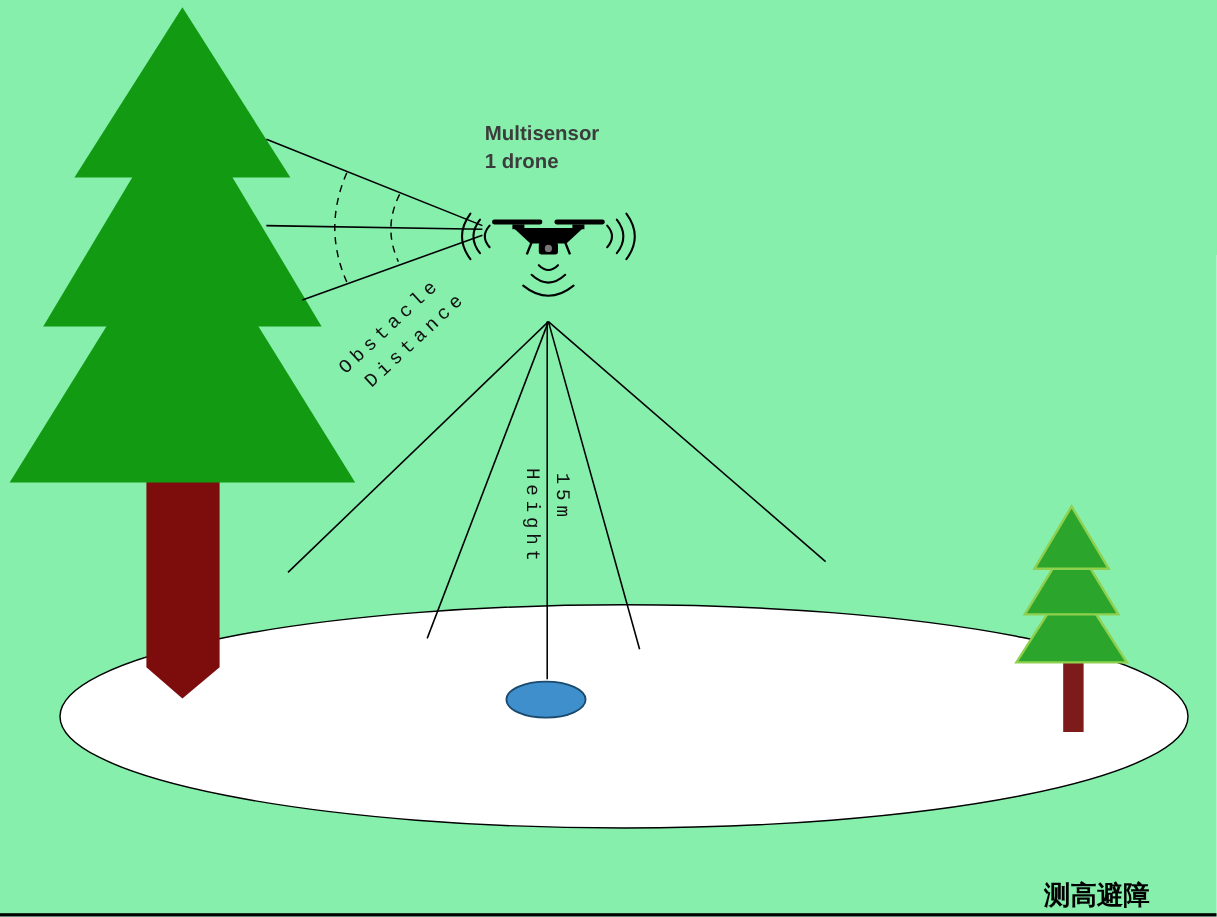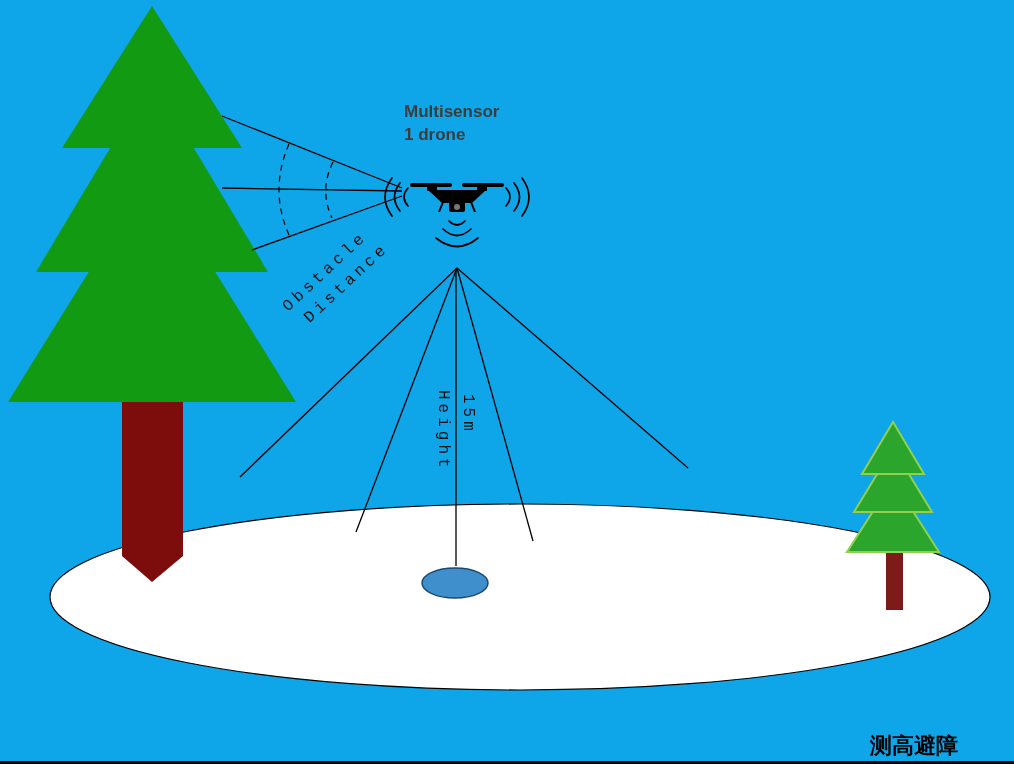--- a/index.html
+++ b/index.html
@@ -1,20 +1,20 @@
 <!DOCTYPE html>
 <html><head>
 <meta charset="utf-8">
 <style>
   html, body { margin: 0; padding: 0; background: #ffffff; }
   .stage {
     position: relative;
     width: 1014px;
     height: 764px;
-    background: #0ea5e9;
+    background: #86efac;
     overflow: hidden;
     font-family: "Liberation Sans", sans-serif;
   }
   svg { display: block; }
   .sightline { stroke: #000; stroke-width: 1.3; fill: none; }
   .dashed    { stroke: #000; stroke-width: 1.2; fill: none; stroke-dasharray: 6 5; }
   .wifi      { stroke: #000; stroke-width: 1.7; fill: none; stroke-linecap: round; }
   .drone-label {
     font-family: "Liberation Sans", sans-serif;
     font-size: 17px;

